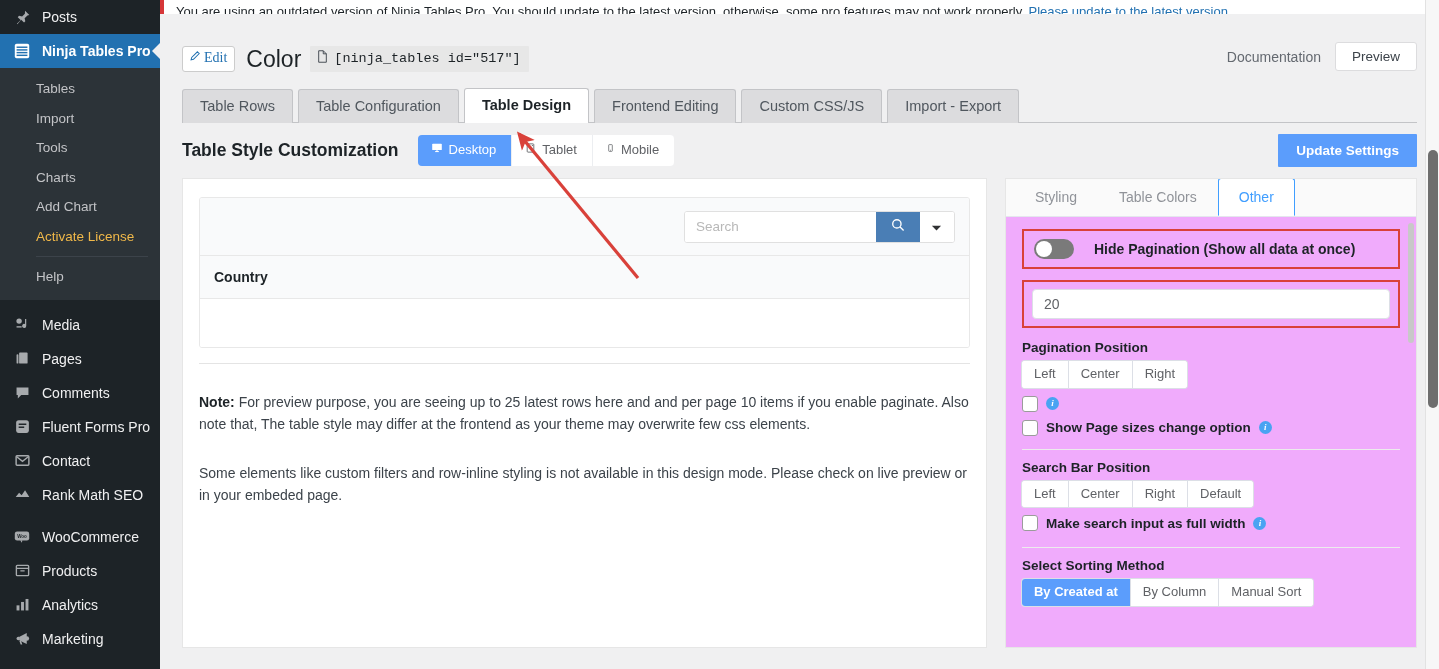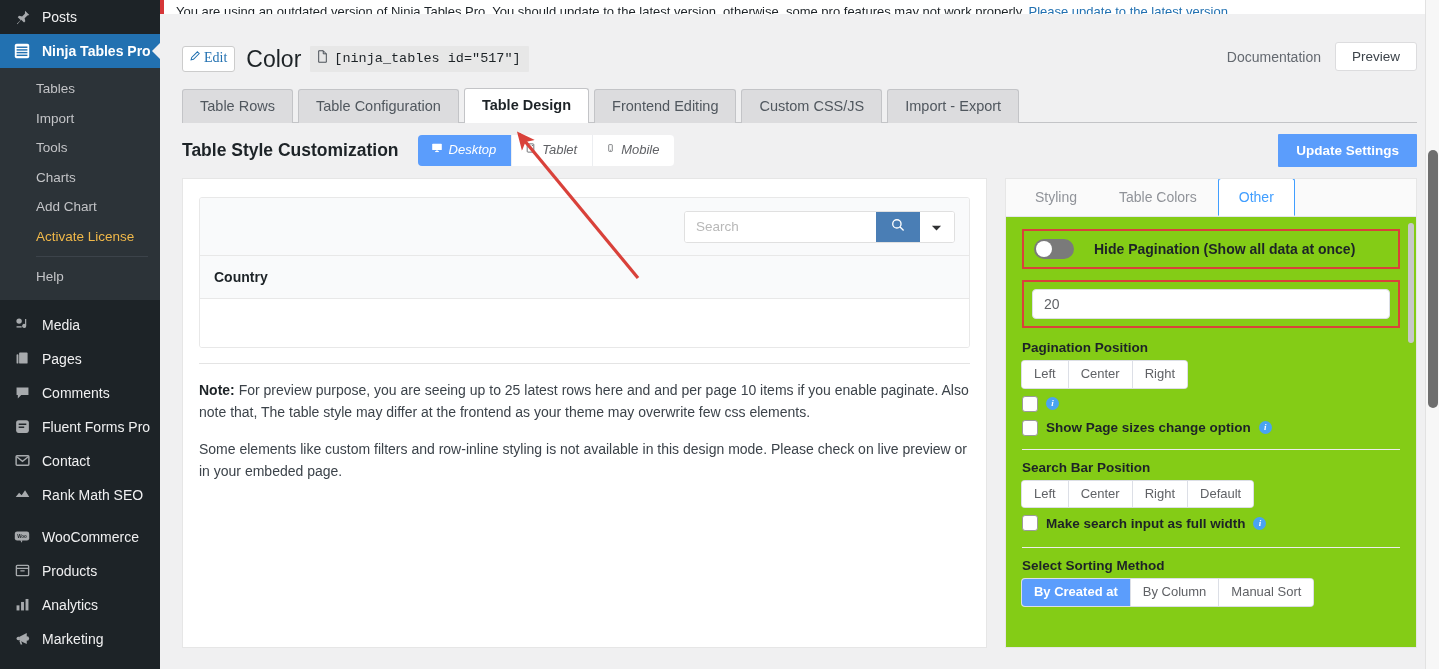--- a/index.html
+++ b/index.html
@@ -167,21 +167,20 @@
     border-radius: 4px; overflow: hidden;
     box-shadow: 0 0 0 1px #e4e7ed inset;
   }
   .device-btn {
     display: flex; align-items: flex-end; gap: 6px;
     padding: 7px 15px 8px 13px;
     font-size: 13px; color: #606266;
     cursor: pointer; background: #fff;
     border-right: 1px solid #eceef1;
     line-height: 1.2;
-    font-style: italic;
   }
   .device-btn:last-child { border-right: none; }
   .device-btn.active { background: #5b9dfc; color: #fff; }
   #update-btn {
     margin-left: auto;
     background: #5b9dfc; color: #fff;
     border: none; border-radius: 1px;
     padding: 9px 18px;
     font-size: 13.5px; font-weight: 700;
     cursor: pointer;
@@ -248,29 +247,29 @@
     padding-left: 14px;
     border-bottom: 1px solid #e8e8e8;
     font-size: 14px; font-weight: 700; color: #1d2327;
   }
   #tbl-body { height: 48px; background: #fff; }
 
   #hr-sep { height: 1px; background: #e4e4e4; margin: 15px 0 0 0; }
 
   .note-p {
     font-size: 14px; color: #3c434a;
-    line-height: 1.55; margin-top: 16px;
+    line-height: 1.55; margin-top: 28px;
   }
   .note-p b { font-weight: 700; color: #1d2327; }
 
   
   #settings-panel {
     width: 419px;
     margin-left: 18px;
-    background: #84cc16;
+    background: #f0abfc;
     border: 1px solid #e6e6e6;
     position: relative;
     overflow: hidden;
   }
   #set-tabs {
     display: flex; height: 38px;
     border-bottom: 1px solid #e4e7ed;
     background: #fafafa;
     padding-left: 8px;
   }

